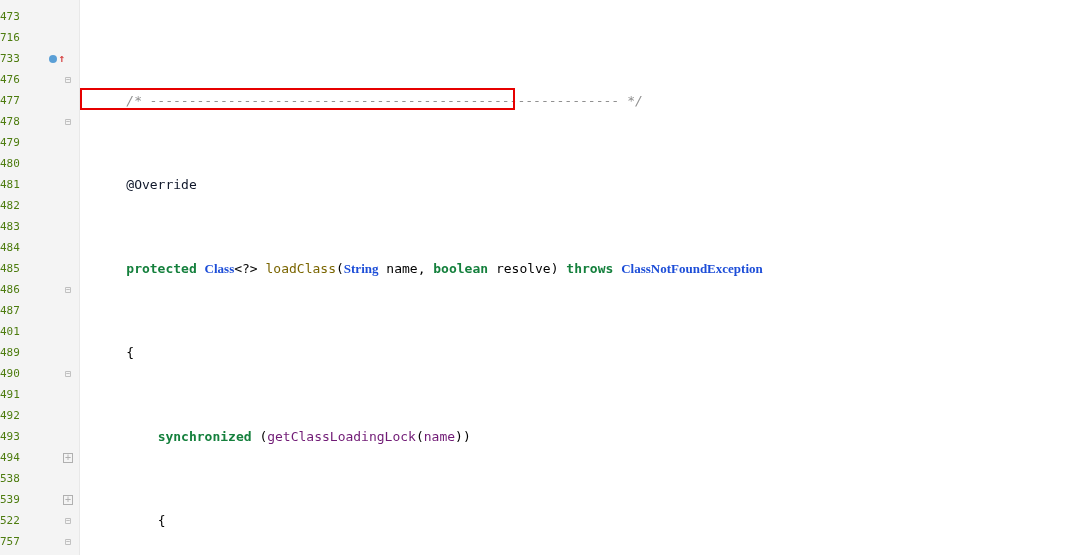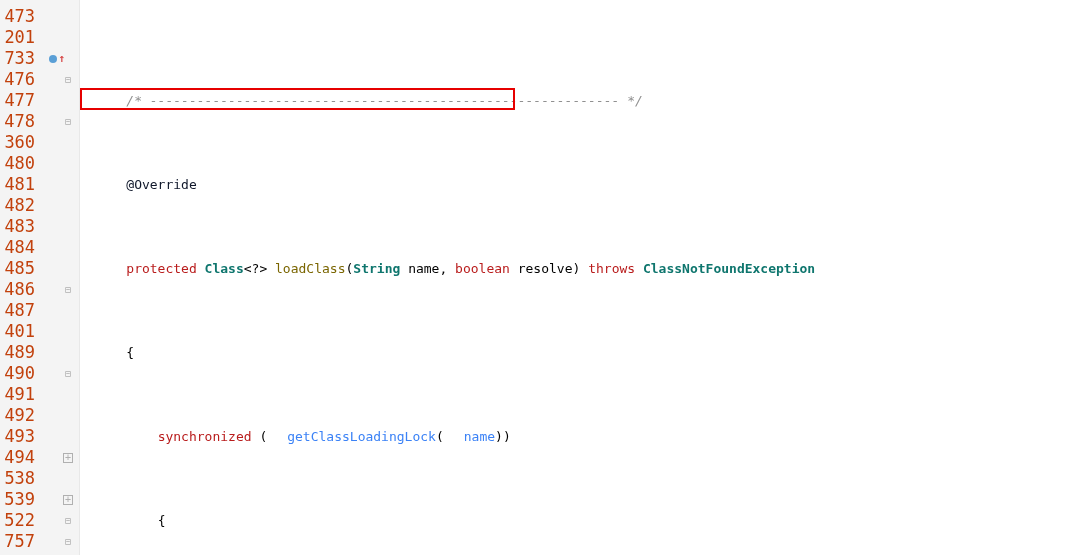--- a/index.html
+++ b/index.html
@@ -23,24 +23,24 @@
       flex-shrink: 0;
       padding-top: 6px;
     }
     .gutter-line {
       display: flex;
       align-items: center;
       height: 21px;
       padding-right: 4px;
     }
     .line-number {
-      color: #c2410c;
+      color: #4d7c0f;
       width: 40px;
-      text-align: center;
-      font-size: 17px;
+      text-align: left;
+      font-size: 11px;
     }
     .gutter-icons {
       width: 36px;
       display: flex;
       align-items: center;
       justify-content: center;
       gap: 2px;
     }
     .icon-override {
       display: flex;
@@ -99,38 +99,38 @@
       position: relative;
     }
     .highlight-box {
       position: absolute;
       border: 2px solid #e60000;
       pointer-events: none;
       z-index: 10;
     }
     .c-comment { color: #909090; font-style: italic; }
     .c-annotation { color: #0f172a; }
-    .c-keyword { color: #b91c1c; font-weight: normal; }
+    .c-keyword { color: #15803d; font-weight: bold; }
     .c-method { color: #7a6500; font-weight: normal; }
     .c-param { color: #000000; }
-    .c-local { color: #3b82f6; margin-left: 20px; }
+    .c-local { color: #701a75; }
     .c-punc { color: #000000; }
-    .c-boldblack { color: #0f766e; font-weight: bold; }
+    .c-boldblack { color: #1d4ed8; font-weight: bold; font-family: Liberation Serif, serif; }
   </style>
 </head>
 <body>
 
 <div class="editor">
   <div class="gutter">
     <div class="gutter-line">
         <span class="line-number">473</span>
         <span class="gutter-icons"></span>
       </div>
     <div class="gutter-line">
-        <span class="line-number">201</span>
+        <span class="line-number">716</span>
         <span class="gutter-icons"></span>
       </div>
     <div class="gutter-line">
         <span class="line-number">733</span>
         <span class="gutter-icons">
           <span class="icon-override">
             <span class="circle-o"></span>
             <span class="arrow-up">↑</span>
           </span>
         </span>
@@ -145,21 +145,21 @@
         <span class="line-number">477</span>
         <span class="gutter-icons"></span>
       </div>
     <div class="gutter-line">
         <span class="line-number">478</span>
         <span class="gutter-icons fold-mark">
           <span class="fold-minus">⊟</span>
         </span>
       </div>
     <div class="gutter-line">
-        <span class="line-number">360</span>
+        <span class="line-number">479</span>
         <span class="gutter-icons"></span>
       </div>
     <div class="gutter-line">
         <span class="line-number">480</span>
         <span class="gutter-icons"></span>
       </div>
     <div class="gutter-line">
         <span class="line-number">481</span>
         <span class="gutter-icons"></span>
       </div>

